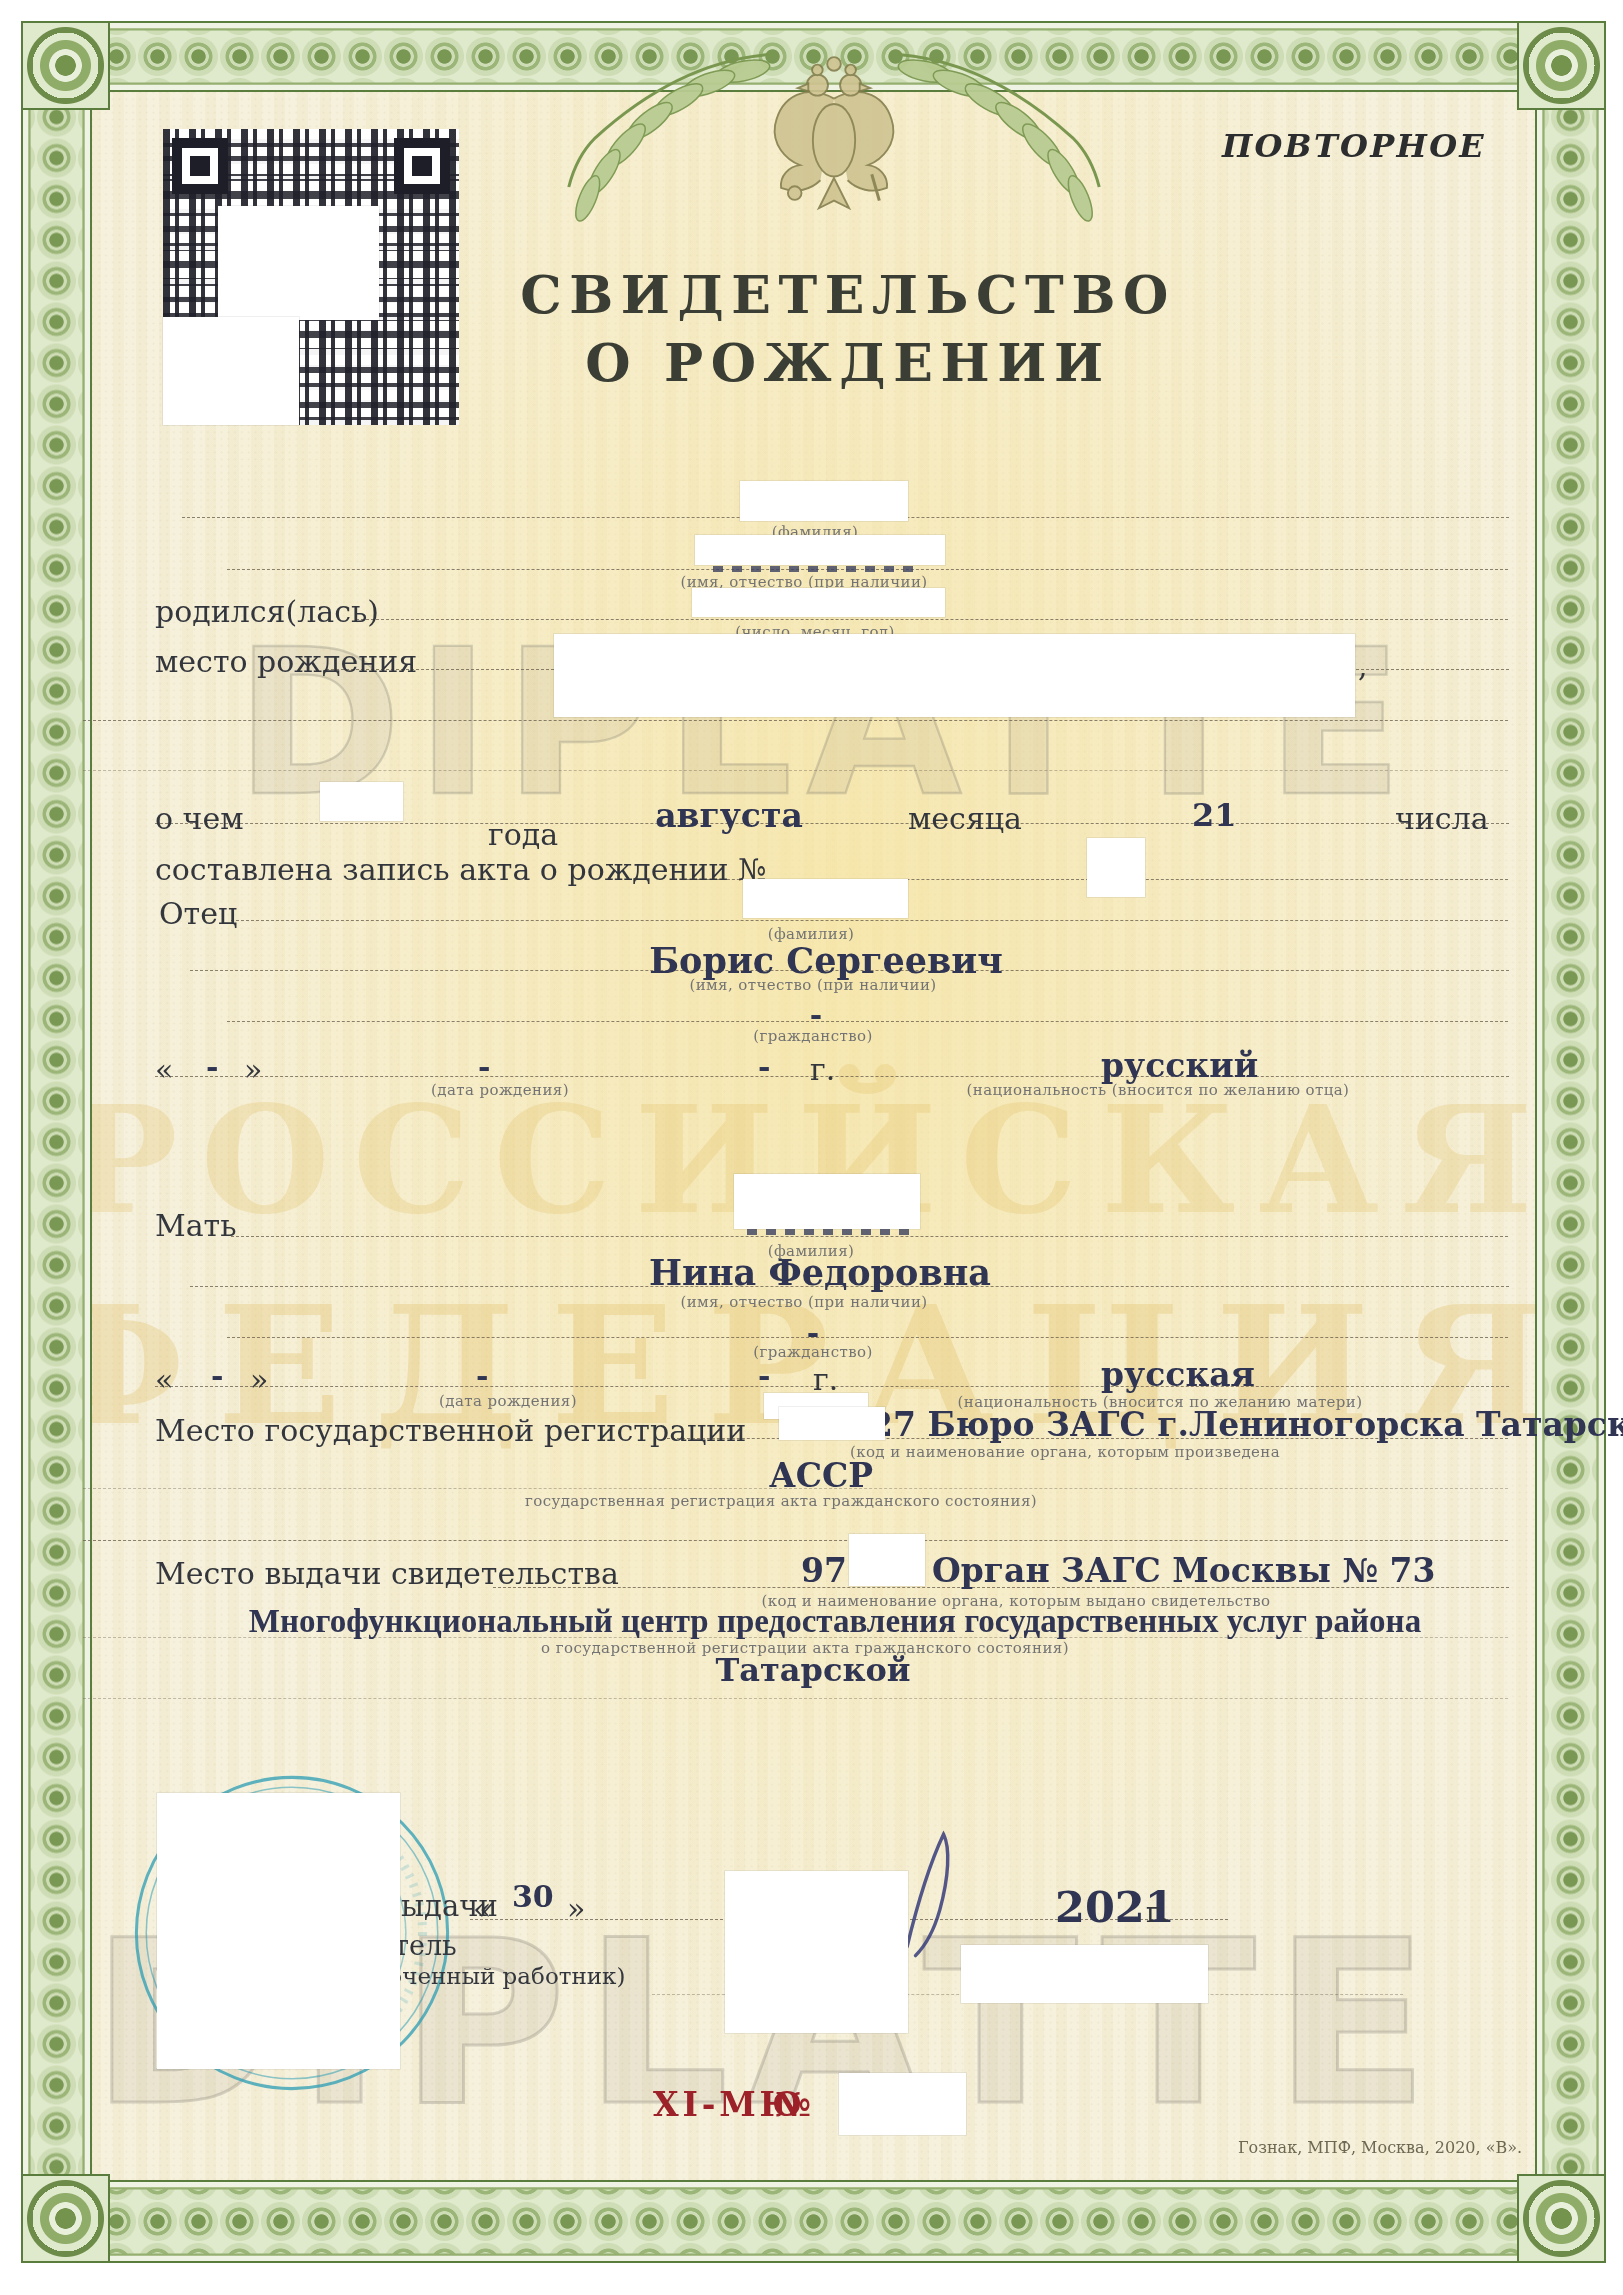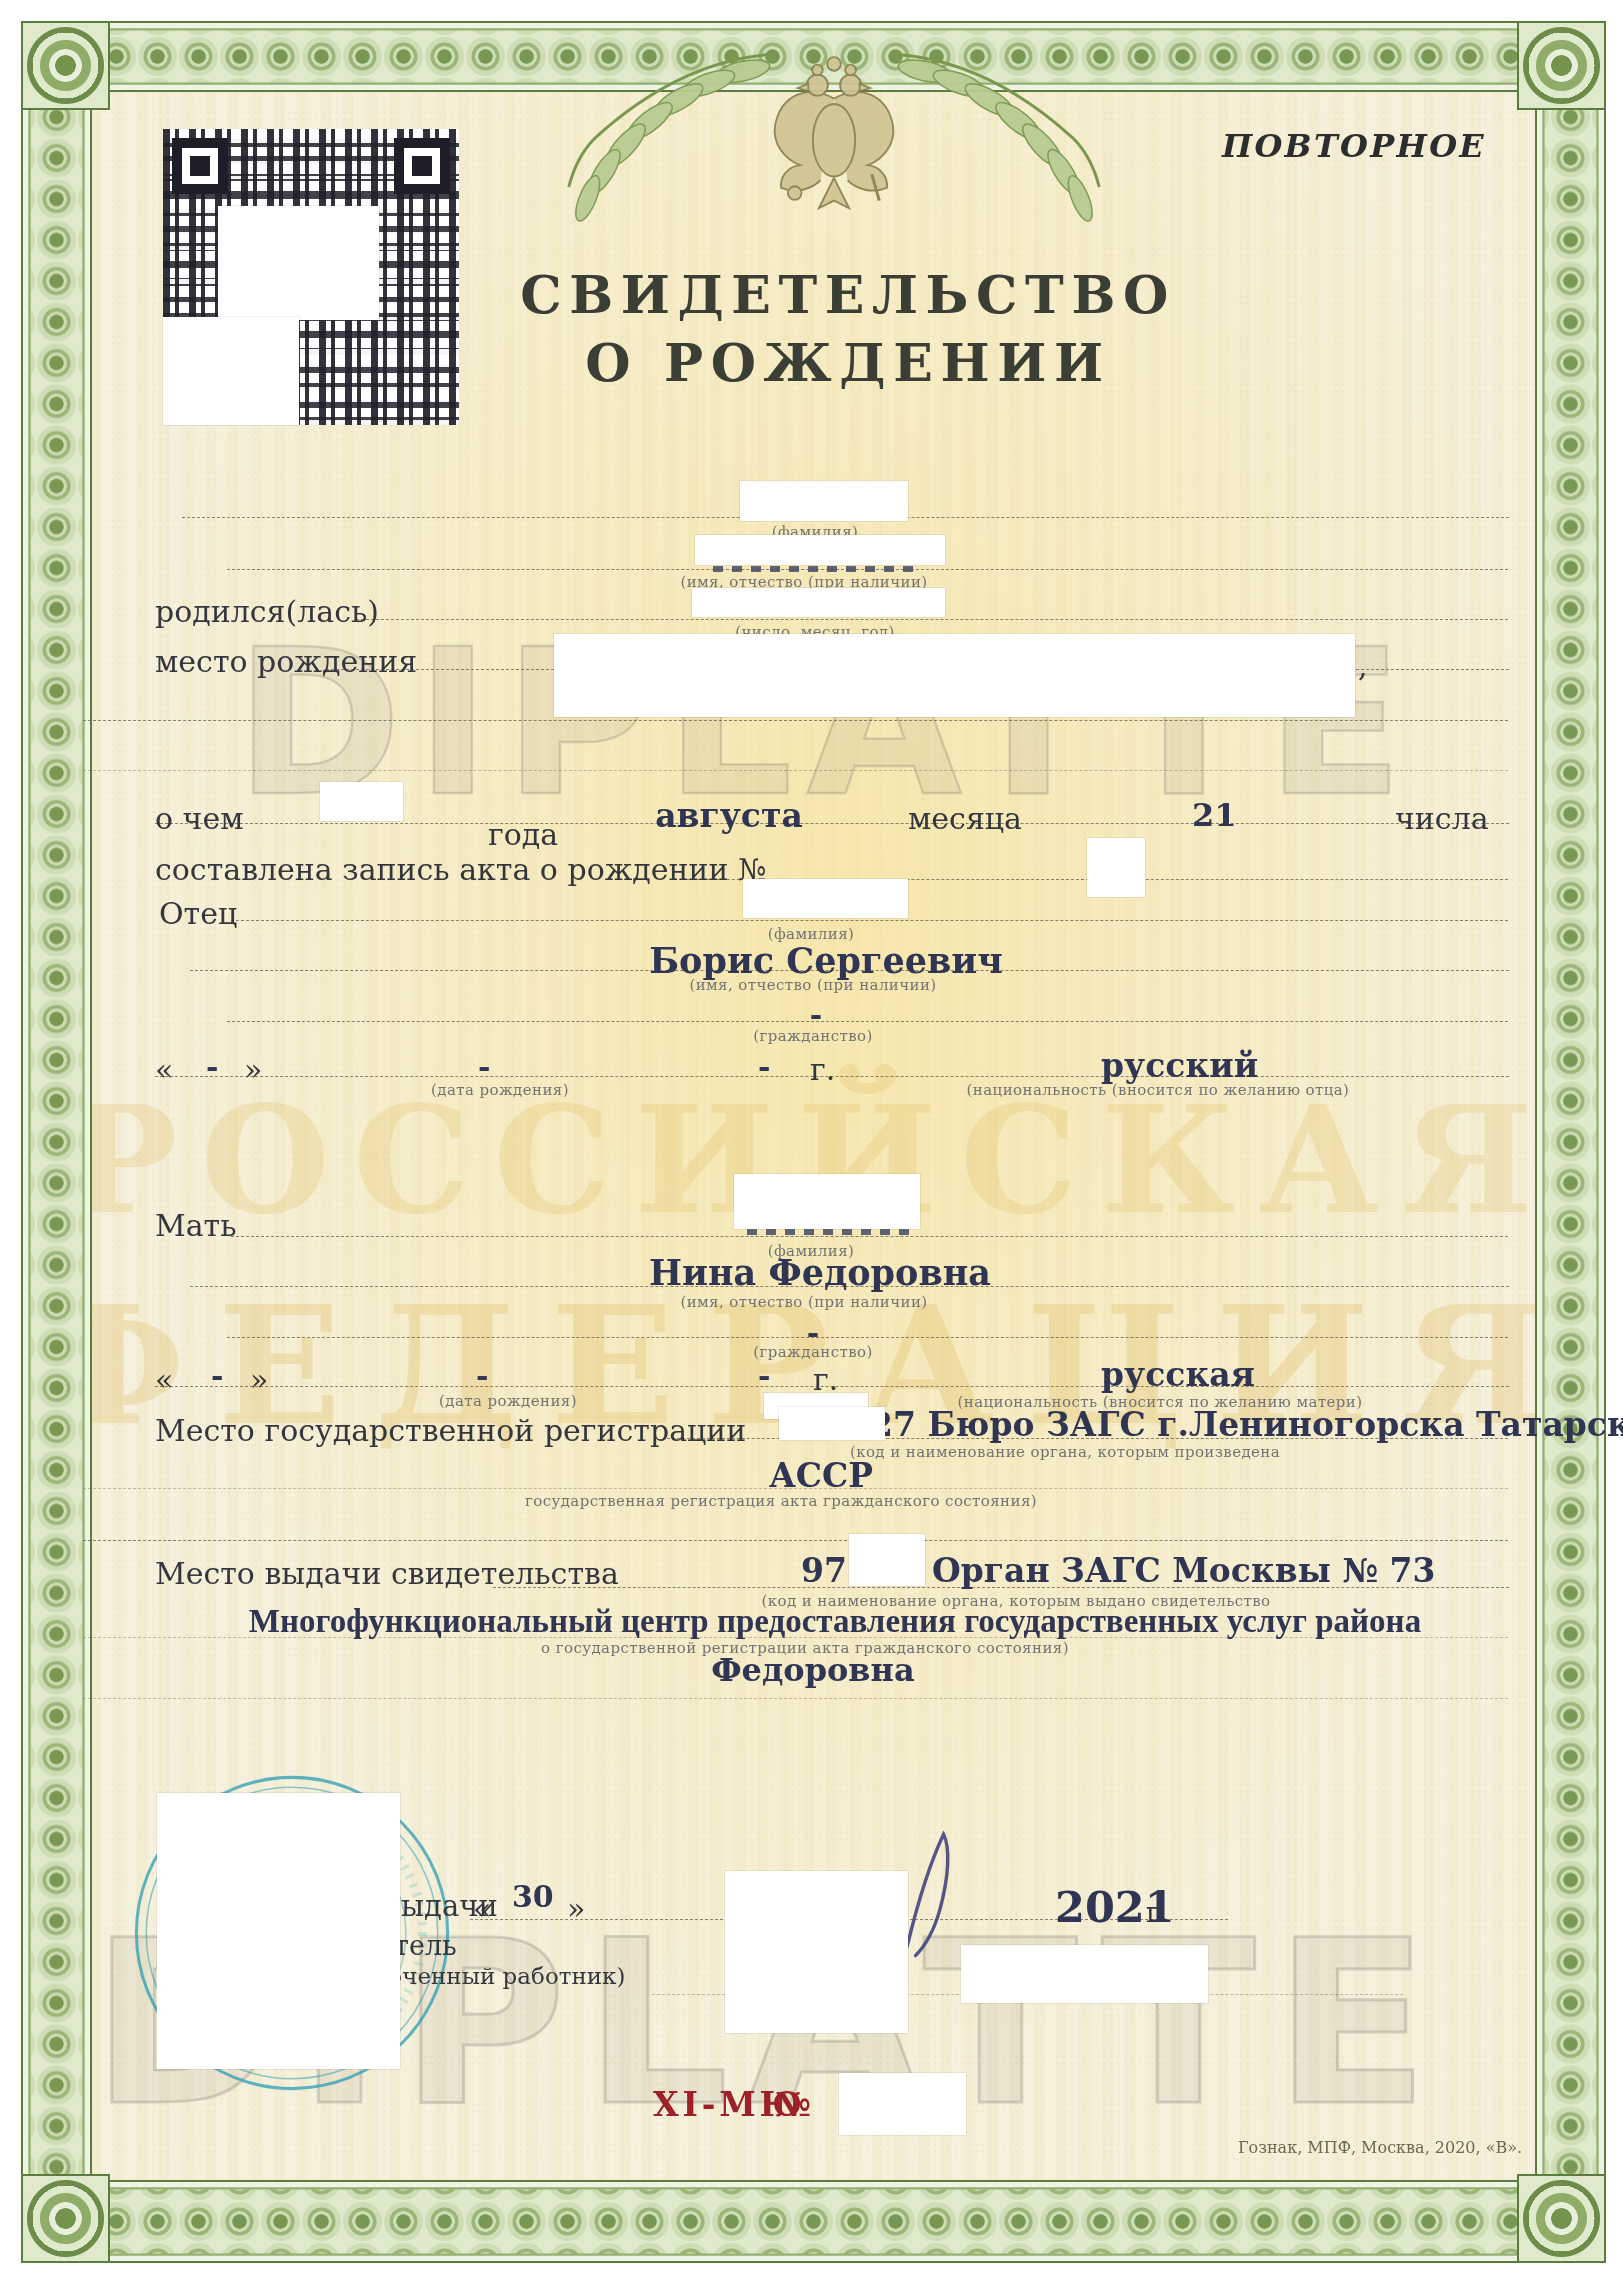--- a/index.html
+++ b/index.html
@@ -212,21 +212,21 @@
   <div class="dot" style="left:83px;top:1540px;width:1425px;z-index:5;"></div>
 
   <div class="t lbl" style="left:155px;top:1556px;z-index:6;">Место выдачи свидетельства</div>
   <div class="t val" style="left:801px;top:1551px;font-size:33px;z-index:6;">977</div>
   <div class="t val" style="left:932px;top:1551px;font-size:33px;z-index:6;">Орган ЗАГС Москвы № 73</div>
   <div class="dot" style="left:493px;top:1587px;width:1016px;z-index:5;"></div>
   <div class="t cap ctr" style="left:1016px;top:1592px;z-index:6;">(код и наименование органа, которым выдано свидетельство</div>
   <div class="t val ctr" style="left:835px;top:1603px;font-size:33px;font-weight:600;z-index:6;font-family:Liberation Serif, serif;">Многофункциональный центр предоставления государственных услуг района</div>
   <div class="dot f" style="left:83px;top:1637px;width:1425px;z-index:5;"></div>
   <div class="t cap ctr" style="left:805px;top:1639px;z-index:6;">о государственной регистрации акта гражданского состояния)</div>
-  <div class="t val ctr" style="left:813px;top:1651px;font-size:32px;z-index:6;">Федоровна</div>
+  <div class="t val ctr" style="left:813px;top:1651px;font-size:32px;z-index:6;">Татарской</div>
   <div class="dot f" style="left:83px;top:1698px;width:1425px;z-index:5;"></div>
 
   <svg width="334" height="334" viewBox="0 0 440 440" style="position:absolute;left:125px;top:1766px;z-index:4;opacity:.9;">
     <circle cx="220" cy="220" r="205" fill="none" stroke="#2f9fb5" stroke-width="4" opacity=".85"></circle>
     <circle cx="220" cy="220" r="192" fill="none" stroke="#2f9fb5" stroke-width="2" opacity=".6"></circle>
     <circle cx="220" cy="220" r="150" fill="none" stroke="#2f9fb5" stroke-width="2" opacity=".5"></circle>
     <circle cx="220" cy="220" r="172" fill="none" stroke="#2f9fb5" stroke-width="12" opacity=".22" stroke-dasharray="4 9"></circle>
     <circle cx="220" cy="220" r="60" fill="none" stroke="#2f9fb5" stroke-width="3" opacity=".35"></circle>
     <circle cx="220" cy="220" r="115" fill="none" stroke="#2f9fb5" stroke-width="8" opacity=".18" stroke-dasharray="3 8"></circle>
   </svg>

